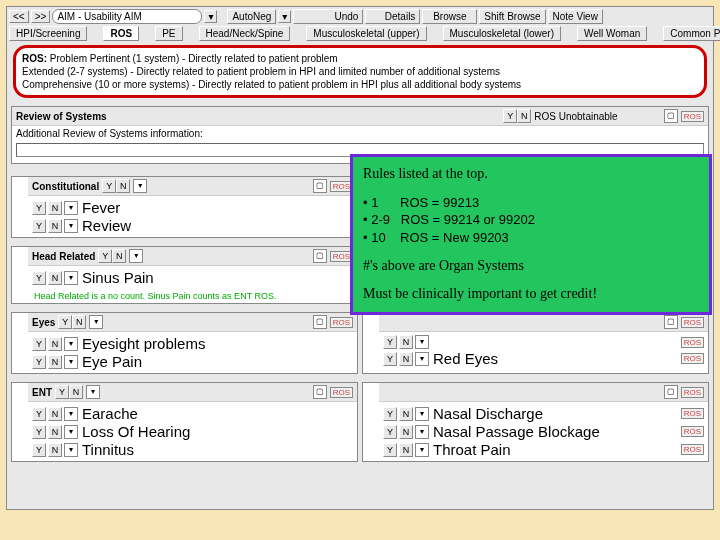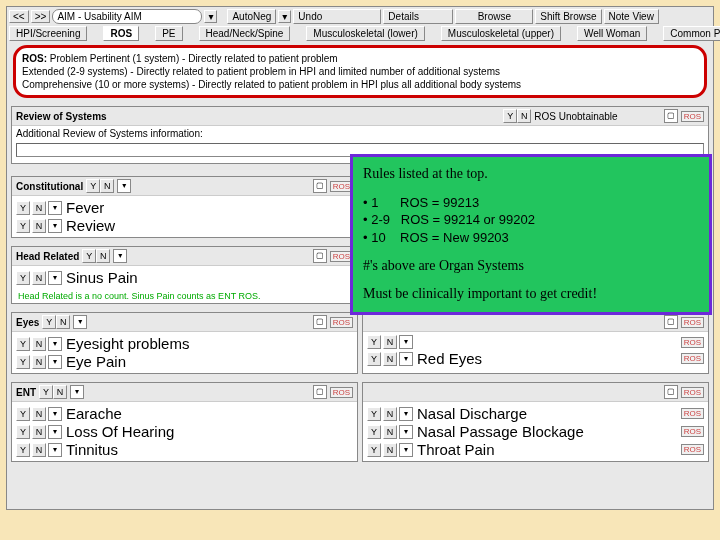--- a/index.html
+++ b/index.html
@@ -140,21 +140,21 @@
   .green-note {
     color: #0a0;
     font-size: 9px;
     padding: 2px 6px;
   }
   .two-col-wrap {
     display: flex;
     gap: 4px;
     padding: 0 2px;
   }
-  .two-col-wrap > .panel { flex: 1; margin: 4px 0; }
+  .two-col-wrap > .panel { flex: 1; margin: 4px 0; padding-left: 16px; }
   
   .callout {
     position: absolute;
     left: 350px;
     top: 154px;
     width: 362px;
     background: #22c55e;
     border: 3px solid #6d28d9;
     padding: 8px 10px;
     font-size: 14px;
@@ -174,45 +174,45 @@
 <div class="frame">
 
   <div class="toolbar">
     <span class="btn small">&lt;&lt;</span>
     <span class="btn small">&gt;&gt;</span>
     <span class="address-box" style="width:150px;border-radius:7px;">AIM - Usability AIM</span>
     <span class="btn small">▾</span>
     <span class="spacer6"></span>
     <span class="btn">AutoNeg</span>
     <span class="btn small">▾</span>
-    <span class="btn" style="width:88px;text-align:left">Undo</span>
-    <span class="btn" style="width:70px;text-align:left">Details</span>
-    <span class="btn" style="width:78px;text-align:center">Browse</span>
+    <span class="btn" style="width:70px;text-align:right">Undo</span>
+    <span class="btn" style="width:55px;text-align:right">Details</span>
+    <span class="btn" style="width:55px;text-align:center">Browse</span>
     <span class="btn">Shift Browse</span>
     <span class="btn">Note View</span>
   </div>
 
   <div class="tabbar">
     <span class="tab">HPI/Screening</span>
     <span class="tab active">ROS</span>
     <span class="tab">PE</span>
     <span class="tab">Head/Neck/Spine</span>
+    <span class="tab">Musculoskeletal (upper)</span>
     <span class="tab">Musculoskeletal (lower)</span>
-    <span class="tab">Musculoskeletal (upper)</span>
     <span class="tab">Well Woman</span>
     <span class="tab">Common Procedures</span>
     <span class="tab">GXT/PKG/PFTs/Others</span>
 
   </div>
 
   <div class="content">
 
     <div class="red-box">
       <div class="rosline"><b>ROS:</b> <span>Problem Pertinent (1 system) - Directly related to patient problem</span></div>
-      <div>Extended (2-9 systems) - Directly related to patient problem in HPI and limited number of additional systems</div>
+      <div>Extended (2-7 systems) - Directly related to patient problem in HPI and limited number of additional systems</div>
       <div>Comprehensive (10 or more systems) - Directly related to patient problem in HPI plus all additional body systems</div>
     </div>
 
     <div class="panel">
       <div class="panel-header">
         <span class="title">Review of Systems</span>
         <div class="panel-hdr-right">
           <span class="yn-group">
             <span class="yn">Y</span>
             <span class="yn">N</span>

